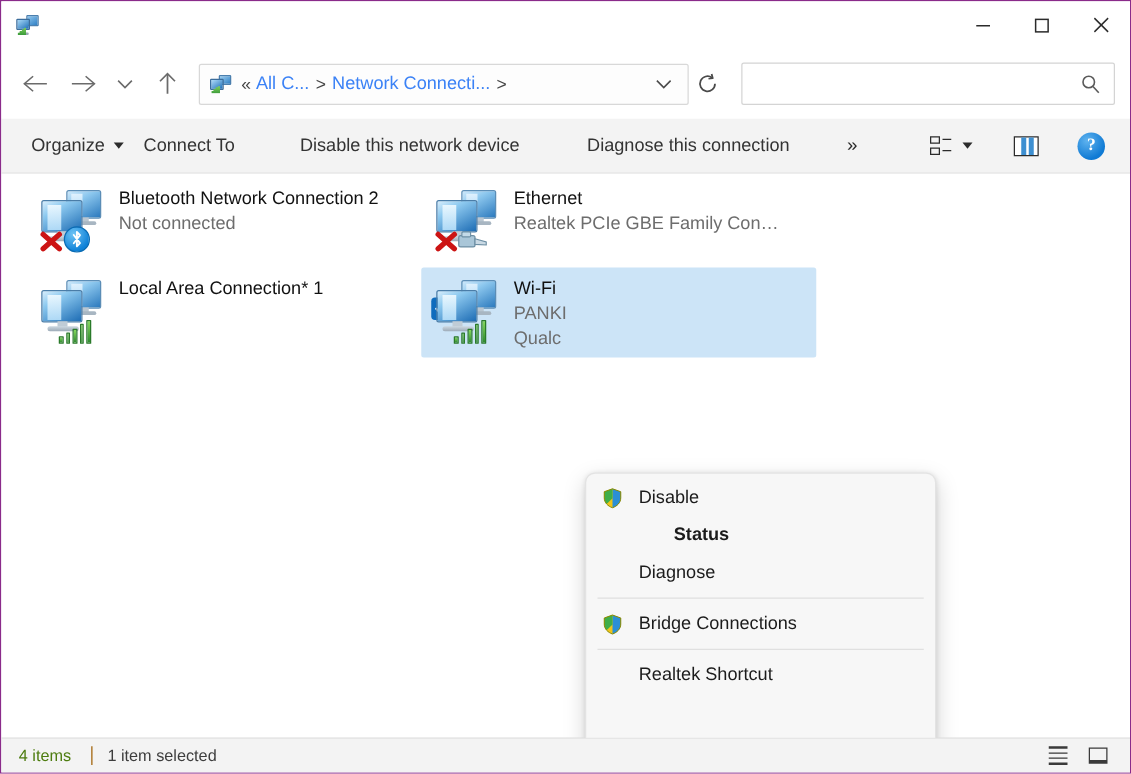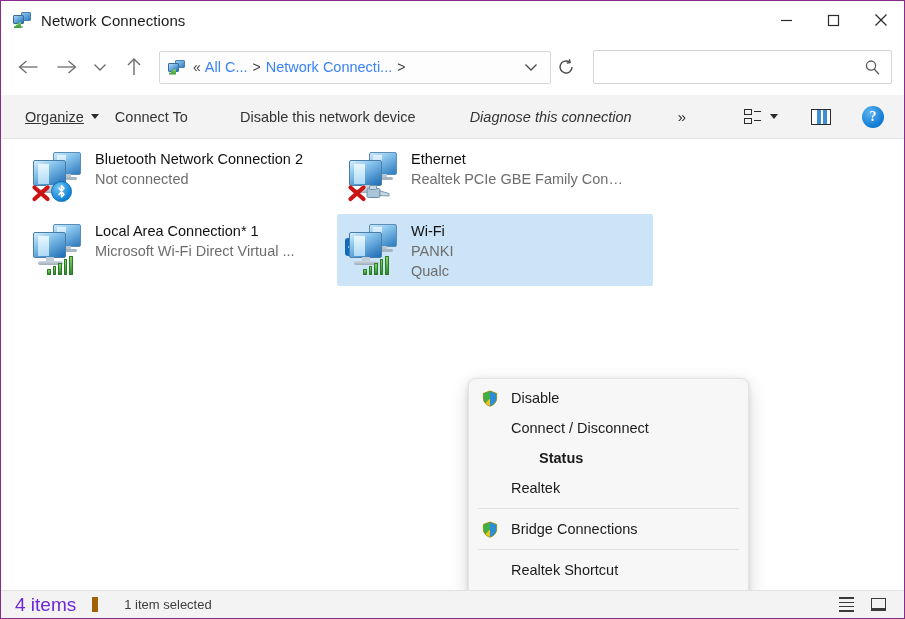--- a/index.html
+++ b/index.html
@@ -114,24 +114,24 @@
   
   #commandbar {
     position: absolute; left: 0; top: 94px; width: 903px; height: 44px;
     background: #f3f3f3; border-bottom: 1px solid #e2e2e2;
     display: flex; align-items: center;
   }
   .cmd-item {
     font-size: 14.5px; color: #333333; white-space: nowrap;
     display: flex; align-items: center; gap: 7px; height: 30px; padding: 0 8px;
   }
-  #cmd-organize { margin-left: 16px; text-decoration: underline; }
+  #cmd-organize { margin-left: 16px; }
   #cmd-connect { }
   #cmd-disable { margin-left: 36px; }
-  #cmd-diagnose { margin-left: 38px; font-style: italic; }
+  #cmd-diagnose { margin-left: 38px; }
   #cmd-overflow { margin-left: 30px; font-size: 15px; color: #2b2b2b; }
   .caret-down {
     width: 0; height: 0; border-left: 4.5px solid transparent; border-right: 4.5px solid transparent;
     border-top: 5px solid #2b2b2b;
   }
   #cmd-right { margin-left: auto; display: flex; align-items: center; padding-right: 12px; gap: 0; }
   #view-btn {
     display: flex; align-items: center; gap: 9px; padding: 0 6px; height: 30px;
   }
   #view-glyph { width: 17px; height: 15px; position: relative; }
@@ -273,45 +273,44 @@
   .mi.bold .lbl { font-weight: bold; margin-left: 36px; }
   .msep { height: 1px; background: #e0e0e0; margin: 5px 9px; }
   .shield svg { display: block; }
 
   
   #statusbar {
     position: absolute; left: 0; bottom: 0; width: 903px; height: 28px;
     background: #f3f3f3; border-top: 1px solid #e2e2e2;
     display: flex; align-items: center;
   }
-  #status-items { font-size: 19px; color: #6d28d9; margin-left: 14px; }
+  #status-items { font-size: 13px; color: #4d7c0f; margin-left: 14px; }
   #status-sel {
-    font-size: 13px; color: #3d3d3d; margin-left: 16px; padding-left: 26px;
-    border-left: 6px solid #a16207;
+    font-size: 13px; color: #3d3d3d; margin-left: 16px; padding-left: 12px;
+    border-left: 1px solid #a16207;
   }
   #status-right { margin-left: auto; display: flex; align-items: center; padding-right: 12px; gap: 4px; }
   .sb-view { width: 28px; height: 22px; display: flex; align-items: center; justify-content: center; }
   #sb-details { display: flex; flex-direction: column; gap: 2.6px; width: 15px; }
   #sb-details i { display: block; height: 1.6px; background: #3a3a3a; width: 100%; }
   #sb-icons { width: 15px; height: 13px; border: 1.6px solid #3a3a3a; border-bottom-width: 3px; }
 </style>
 </head>
 <body>
 
 <div id="window">
 
   <div id="titlebar">
     <div id="title-left">
       <div class="app-icon">
         <div class="mon-back"></div>
         <div class="mon-front"></div>
         <div class="mon-base"></div>
         <div class="badge-sig"></div>
       </div>
-      <div id="window-title">Network Connections</div>
     </div>
     <div id="window-controls">
       <div class="wc-btn">
         <svg width="13" height="13" viewBox="0 0 13 13">
             <line x1="1" y1="6.5" x2="12" y2="6.5" stroke="#2b2b2b" stroke-width="1.2"></line>
           </svg>
       </div>
       <div class="wc-btn">
         <svg width="13" height="13" viewBox="0 0 13 13">
             <rect x="1.5" y="1.5" width="10" height="10" fill="none" stroke="#2b2b2b" stroke-width="1.2"></rect>
@@ -491,21 +490,20 @@
           <span class="badge-sig">
             <span></span>
               <span></span>
               <span></span>
               <span></span>
               <span></span>
           </span>
         </div>
         <div class="conn-text">
           <div class="conn-name">Local Area Connection* 1</div>
-          <div class="conn-sub">Microsoft Wi-Fi Direct Virtual ...</div>
         </div>
       </div>
 
       <div class="conn-item selected">
         <div class="chk">
           <svg width="12" height="10" viewBox="0 0 12 10">
               <path d="M1 5 L4.3 8.4 L11 1.4" fill="none" stroke="#fff" stroke-width="1.7" stroke-linecap="round" stroke-linejoin="round"></path>
             </svg>
         </div>
         <div class="net-icon">
@@ -539,33 +537,29 @@
           <svg width="16" height="17" viewBox="0 0 16 17">
               <path d="M8 1 L14.6 3.4 V8.2 C14.6 12.2 11.6 15 8 16.2 C4.4 15 1.4 12.2 1.4 8.2 V3.4 Z" fill="#f0c419"></path>
               <path d="M8 1 L14.6 3.4 V8.2 C14.6 12.2 11.6 15 8 16.2 Z" fill="#2b8fd6"></path>
               <path d="M8 1 L1.4 3.4 V8.2 C1.4 10.2 2.2 11.9 3.3 13.2 L8 8.6 Z" fill="#3fae49"></path>
               <path d="M8 16.2 C4.4 15 1.4 12.2 1.4 8.2 V3.4 L8 1 L14.6 3.4 V8.2 C14.6 12.2 11.6 15 8 16.2 Z" fill="none" stroke="#8a8a00" stroke-width=".8"></path>
             </svg>
         </span>
         <span class="lbl">Disable</span>
       </div>
 
-      <div class="mi">
-        <span class="sh"></span>
-        <span class="lbl">Connect / Disconnect</span>
-      </div>
 
       <div class="mi bold">
         <span class="sh"></span>
         <span class="lbl">Status</span>
       </div>
 
       <div class="mi">
         <span class="sh"></span>
-        <span class="lbl">Realtek</span>
+        <span class="lbl">Diagnose</span>
       </div>
 
       <div class="msep"></div>
 
       <div class="mi">
         <span class="sh shield">
           <svg width="16" height="17" viewBox="0 0 16 17">
               <path d="M8 1 L14.6 3.4 V8.2 C14.6 12.2 11.6 15 8 16.2 C4.4 15 1.4 12.2 1.4 8.2 V3.4 Z" fill="#f0c419"></path>
               <path d="M8 1 L14.6 3.4 V8.2 C14.6 12.2 11.6 15 8 16.2 Z" fill="#2b8fd6"></path>
               <path d="M8 1 L1.4 3.4 V8.2 C1.4 10.2 2.2 11.9 3.3 13.2 L8 8.6 Z" fill="#3fae49"></path>

